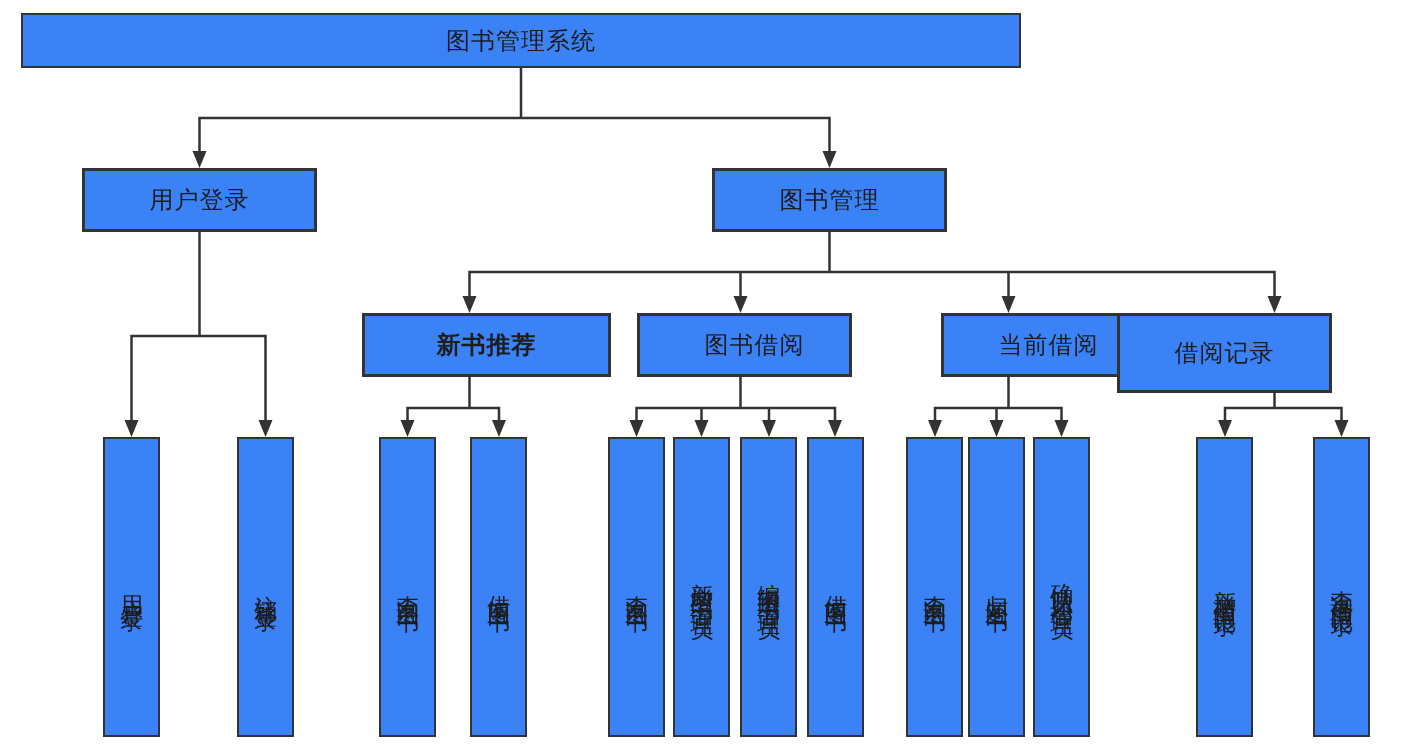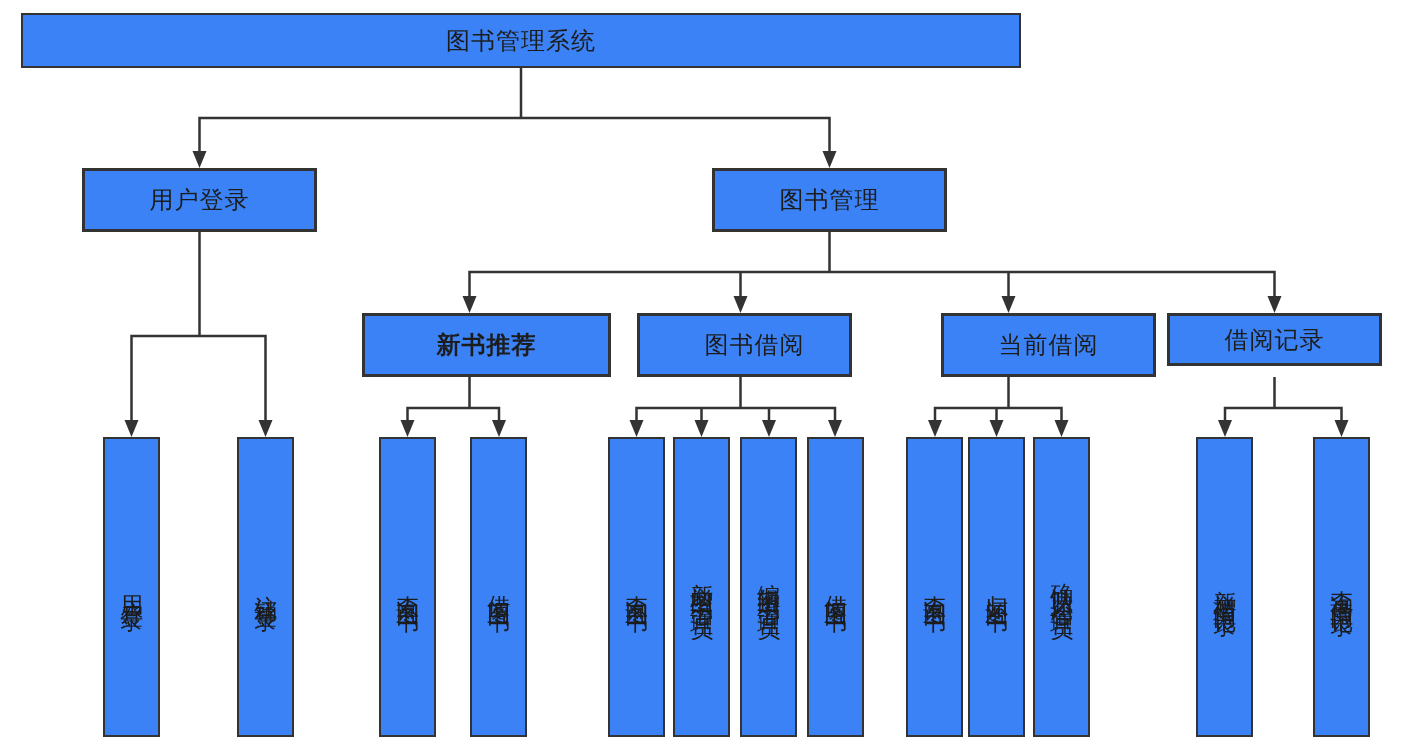--- a/index.html
+++ b/index.html
@@ -120,21 +120,21 @@
 
   <div class="box hbox" style="left:362px; top:313px; width:249px; height:64px;font-weight:bold;">
     <span>新书推荐</span>
   </div>
   <div class="box hbox" style="left:637px; top:313px; width:215px; height:64px;padding-left:20px;">
     <span>图书借阅</span>
   </div>
   <div class="box hbox" style="left:901px; top:313px; width:215px; height:64px;margin-left:40px;">
     <span>当前借阅</span>
   </div>
-  <div class="box hbox" style="left:1167px; top:313px; width:215px; height:53px;">
+  <div class="box hbox" style="left:1117px; top:313px; width:215px; height:80px;">
     <span>借阅记录</span>
   </div>
 
   <div class="box leaf" style="left:103px; top:437px; width:57px; height:300px;">
     <span>用户登录</span>
   </div>
   <div class="box leaf" style="left:237px; top:437px; width:57px; height:300px;">
     <span>注销登录</span>
   </div>
 

